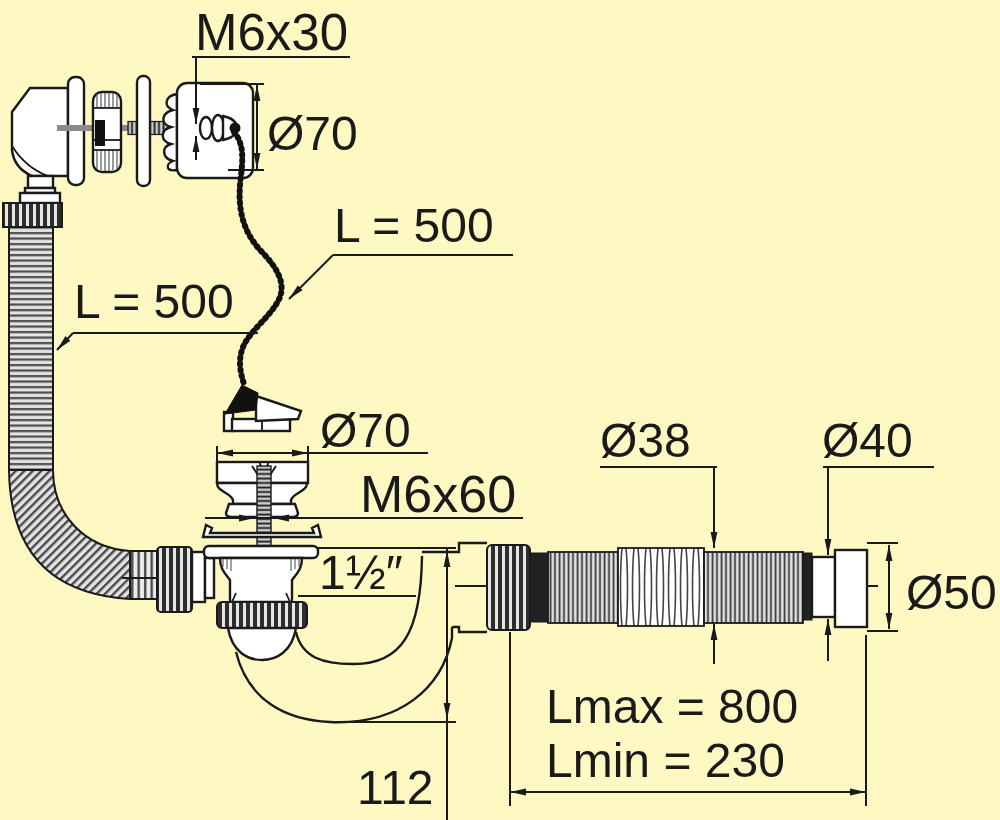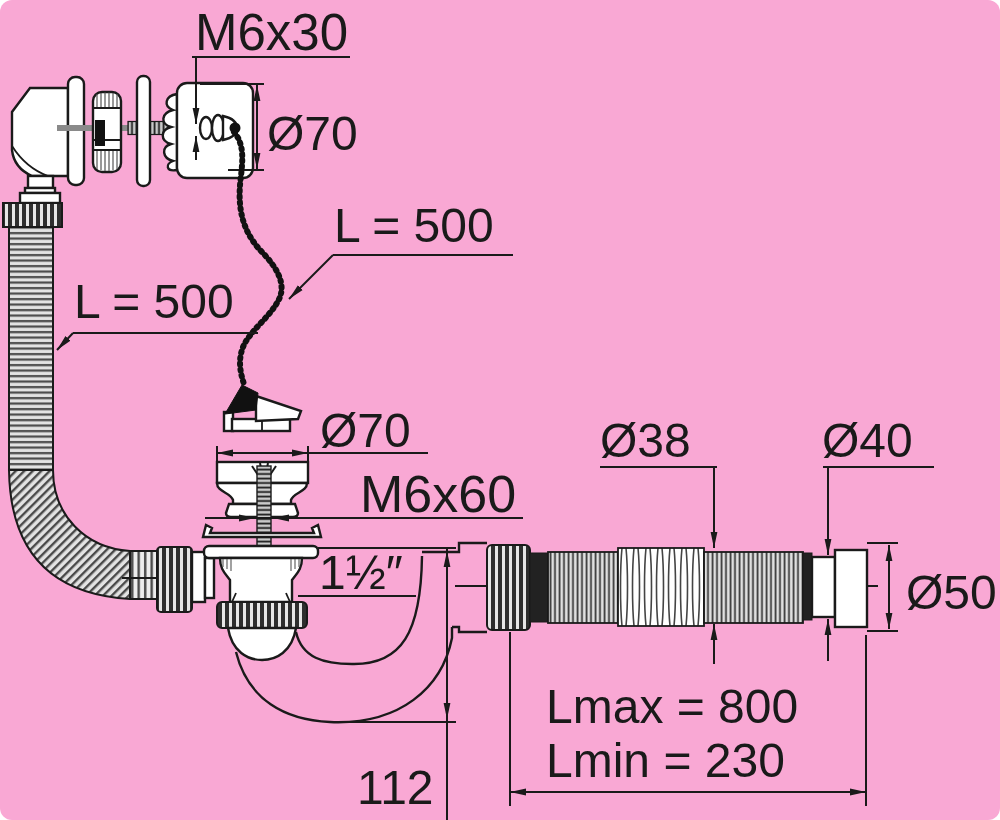--- a/index.html
+++ b/index.html
@@ -1,16 +1,16 @@
 <!DOCTYPE html>
 <html><head>
 <meta charset="utf-8">
 <style>
   html,body{margin:0;padding:0;background:#fff;}
-  .stage{width:1000px;height:820px;position:relative;background:#f9a8d4;overflow:hidden;border-radius:12px;}
+  .stage{width:1000px;height:820px;position:relative;background:#fef9c3;overflow:hidden;}
   svg{display:block;}
   svg text{font-family:"Liberation Sans","DejaVu Sans",sans-serif;fill:#1a1a1a;}
   .lbl{font-size:48px;}
   .lbl-lg{font-size:51px;}
   .outline{fill:#fff;stroke:#1a1a1a;stroke-width:2.4;}
   .thin{fill:none;stroke:#1a1a1a;stroke-width:1.8;}
   .dim{fill:none;stroke:#1a1a1a;stroke-width:2;}
 </style>
 </head>
 <body>

